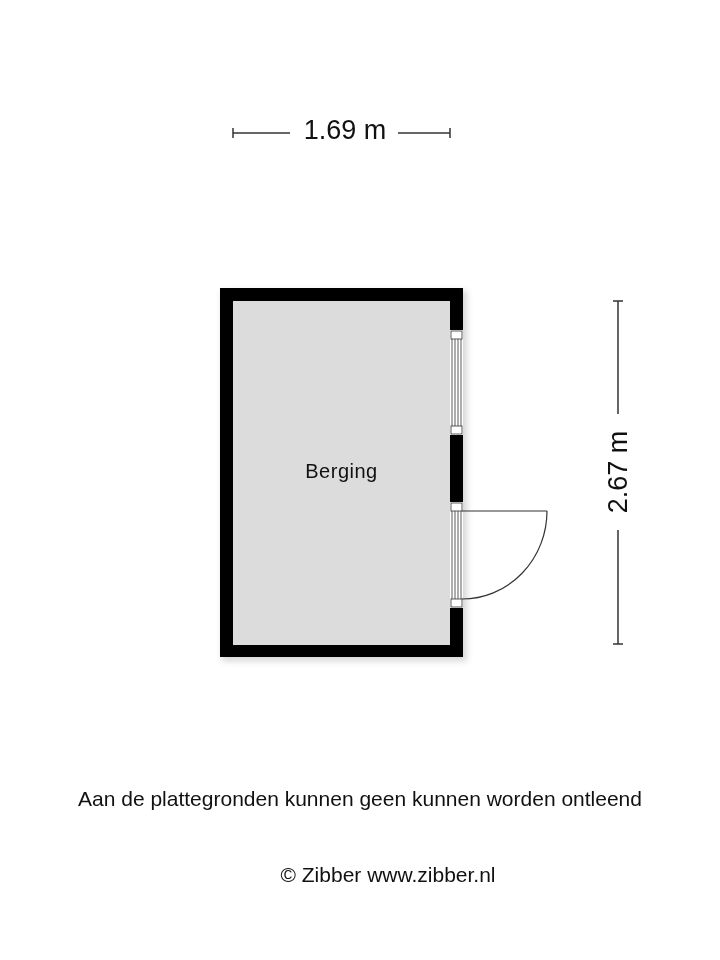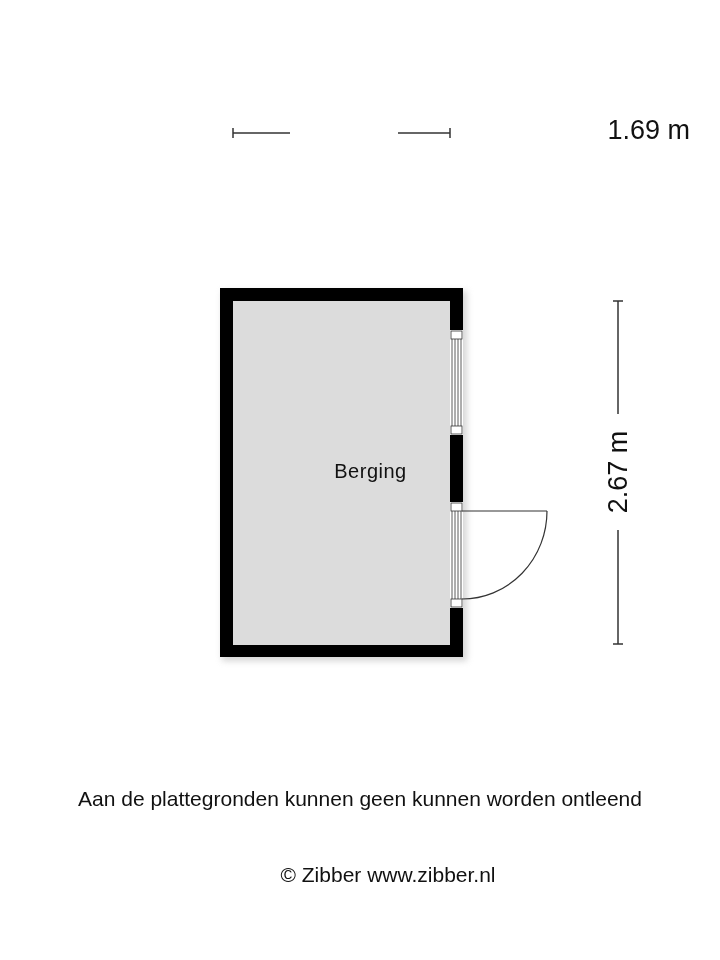--- a/index.html
+++ b/index.html
@@ -1,20 +1,20 @@
 <!DOCTYPE html>
 <html><head>
 <meta charset="utf-8">
 <style>
   html, body { margin:0; padding:0; background:#ffffff; }
   body { width:720px; height:960px; position:relative; overflow:hidden; font-family:"Liberation Sans", sans-serif; }
   svg { position:absolute; left:0; top:0; }
   .txt { position:absolute; color:#111; white-space:nowrap; }
-  .dim-h { left:0; width:690px; top:115px; font-size:27px; text-align:right; padding-left:0; }
-  .room-label { left:233px; width:217px; top:460px; font-size:20px; text-align:center; letter-spacing:0.5px;margin-left:29px; }
+  .dim-h { left:0; width:690px; top:115px; font-size:27px; text-align:center; padding-left:0; }
+  .room-label { left:233px; width:217px; top:460px; font-size:20px; text-align:center; letter-spacing:0.5px; }
   .dim-v { left:618px; top:472px; font-size:27px; transform:translate(-50%,-50%) rotate(-90deg); }
   .footer { left:0; width:720px; text-align:center; font-size:21px; color:#111; }
   .f1 { top:787px; }
   .f2 { top:863px;padding-left:28px; }
 </style>
 </head>
 <body>
 
 <svg width="720" height="960">
   <defs>

